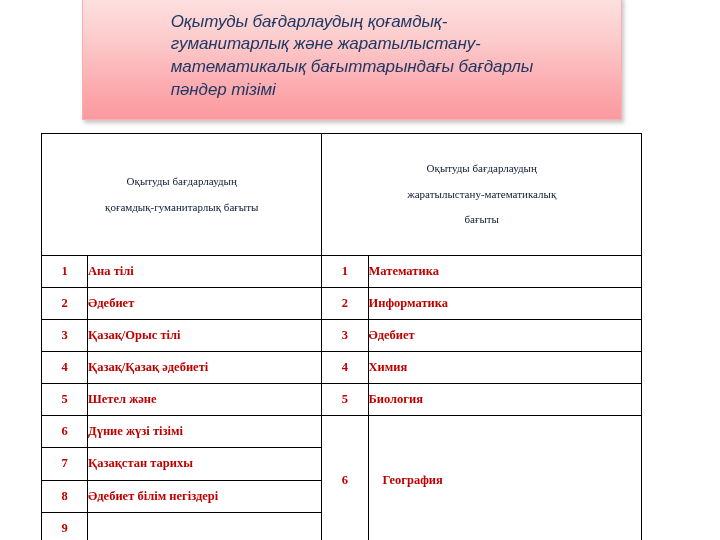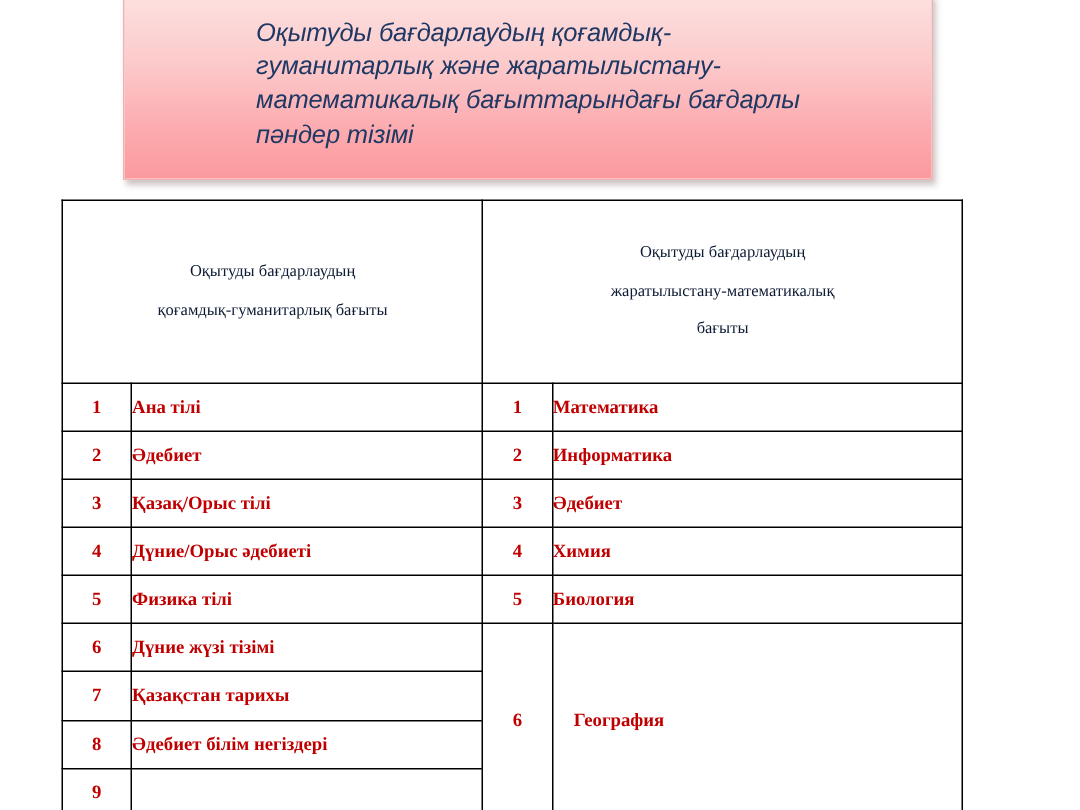--- a/index.html
+++ b/index.html
@@ -171,28 +171,28 @@
 
         <tr>
           <td class="num-cell">3</td>
           <td class="name-cell">Қазақ/Орыс тілі</td>
           <td class="num-cell">3</td>
           <td class="name-cell">Әдебиет</td>
         </tr>
 
         <tr>
           <td class="num-cell">4</td>
-          <td class="name-cell">Дүние/Орыс әдебиеті</td>
+          <td class="name-cell">Қазақ/Қазақ әдебиеті</td>
           <td class="num-cell">4</td>
           <td class="name-cell">Химия</td>
         </tr>
 
         <tr>
           <td class="num-cell">5</td>
-          <td class="name-cell">Физика тілі</td>
+          <td class="name-cell">Шетел және</td>
           <td class="num-cell">5</td>
           <td class="name-cell">Биология</td>
         </tr>
 
         <tr>
           <td class="num-cell">6</td>
           <td class="name-cell">Дүние жүзі тізімі</td>
           <td class="num-cell tall-cell" rowspan="4">6</td>
           <td class="name-cell tall-cell" rowspan="4">География</td>
         </tr>

